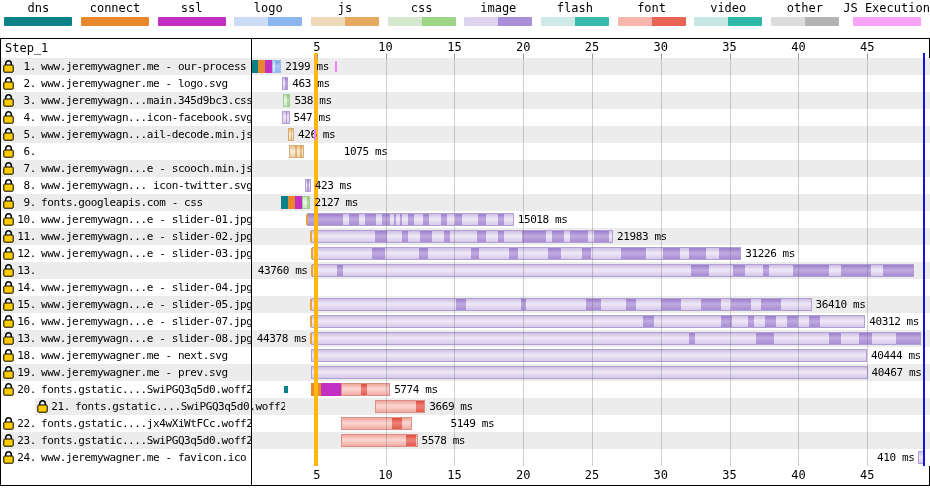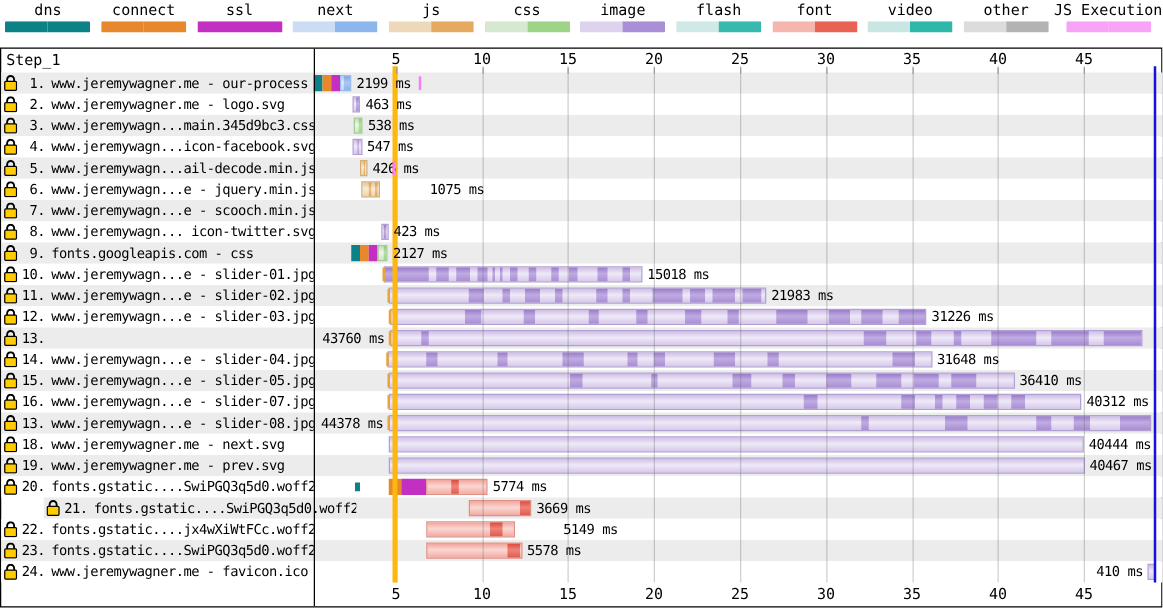--- a/index.html
+++ b/index.html
@@ -84,21 +84,21 @@
       </div>
     </div>
     <div class="lg-item">
       <div class="lg-label">ssl</div>
       <div class="lg-chip">
         <div class="half" style="background: rgb(195, 46, 195);"></div>
         <div class="half" style="background: rgb(195, 46, 195);"></div>
       </div>
     </div>
     <div class="lg-item">
-      <div class="lg-label">next</div>
+      <div class="lg-label">logo</div>
       <div class="lg-chip">
         <div class="half" style="background: rgb(204, 220, 244);"></div>
         <div class="half" style="background: rgb(142, 182, 238);"></div>
       </div>
     </div>
     <div class="lg-item">
       <div class="lg-label">js</div>
       <div class="lg-chip">
         <div class="half" style="background: rgb(237, 217, 185);"></div>
         <div class="half" style="background: rgb(229, 169, 96);"></div>
@@ -276,21 +276,20 @@
       </div>
       <div class="row even" style="top: 85px;">
         <div class="lcell">
           <span class="lock">
             <svg width="11" height="13" viewBox="0 0 11 13">
               <path d="M2.7 5.2V3.6a2.8 2.8 0 0 1 5.6 0v1.6" fill="none" stroke="#000" stroke-width="1.5"></path>
               <rect x="0.8" y="5" width="9.4" height="7.2" rx="0.8" fill="#fc0" stroke="#000" stroke-width="1"></rect>
             </svg>
           </span>
           <span class="rnum">6.</span>
-          <span class="rurl">www.jeremywagn...e - jquery.min.js</span>
         </div>
         <div class="pcell">
           <div class="body js" style="left: 38.0048px; width: 14.8608px;">
             <div class="chunk js" style="left: 35%; width: 20%;"></div>
             <div class="chunk js" style="left: 80%; width: 15%;"></div>
           </div>
           <div class="mslabel" style="left: 56.8656px; margin-left: 36px;">1075 ms</div>
         </div>
       </div>
       <div class="row odd" style="top: 102px;">
@@ -458,34 +457,20 @@
         <div class="lcell">
           <span class="lock">
             <svg width="11" height="13" viewBox="0 0 11 13">
               <path d="M2.7 5.2V3.6a2.8 2.8 0 0 1 5.6 0v1.6" fill="none" stroke="#000" stroke-width="1.5"></path>
               <rect x="0.8" y="5" width="9.4" height="7.2" rx="0.8" fill="#fc0" stroke="#000" stroke-width="1"></rect>
             </svg>
           </span>
           <span class="rnum">14.</span>
           <span class="rurl">www.jeremywagn...e - slider-04.jpg</span>
         </div>
-        <div class="pcell">
-          <div class="body image" style="left: 59.0576px; width: 435.504px;">
-            <div class="starttick"></div>
-            <div class="chunk image" style="left: 7%; width: 2%;"></div>
-            <div class="chunk image" style="left: 20%; width: 2%;"></div>
-            <div class="chunk image" style="left: 32%; width: 4%;"></div>
-            <div class="chunk image" style="left: 44%; width: 2%;"></div>
-            <div class="chunk image" style="left: 49%; width: 2%;"></div>
-            <div class="chunk image" style="left: 60%; width: 4%;"></div>
-            <div class="chunk image" style="left: 70%; width: 2%;"></div>
-            <div class="chunk image" style="left: 93%; width: 4%;"></div>
-          </div>
-          <div class="mslabel" style="left: 498.562px;">31648 ms</div>
-        </div>
       </div>
       <div class="row odd" style="top: 238px;">
         <div class="lcell">
           <span class="lock">
             <svg width="11" height="13" viewBox="0 0 11 13">
               <path d="M2.7 5.2V3.6a2.8 2.8 0 0 1 5.6 0v1.6" fill="none" stroke="#000" stroke-width="1.5"></path>
               <rect x="0.8" y="5" width="9.4" height="7.2" rx="0.8" fill="#fc0" stroke="#000" stroke-width="1"></rect>
             </svg>
           </span>
           <span class="rnum">15.</span>

